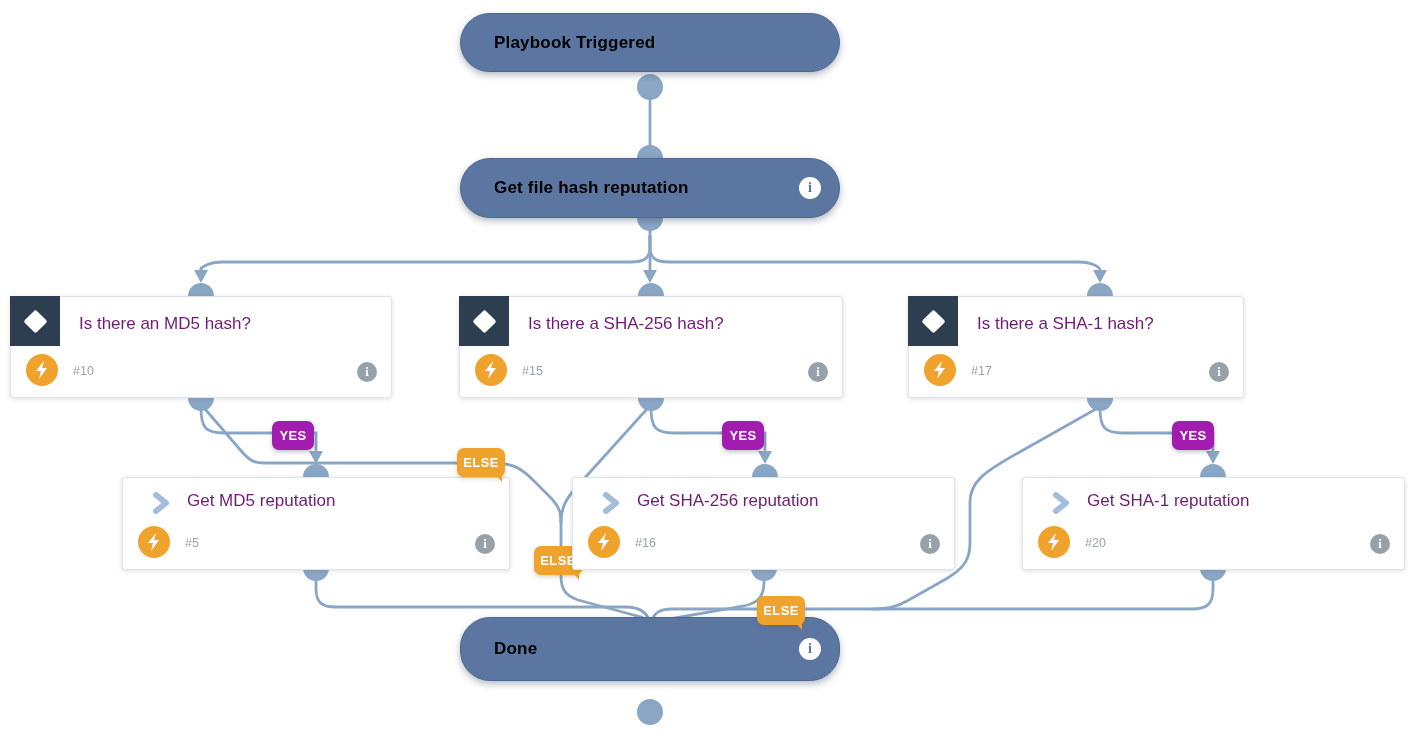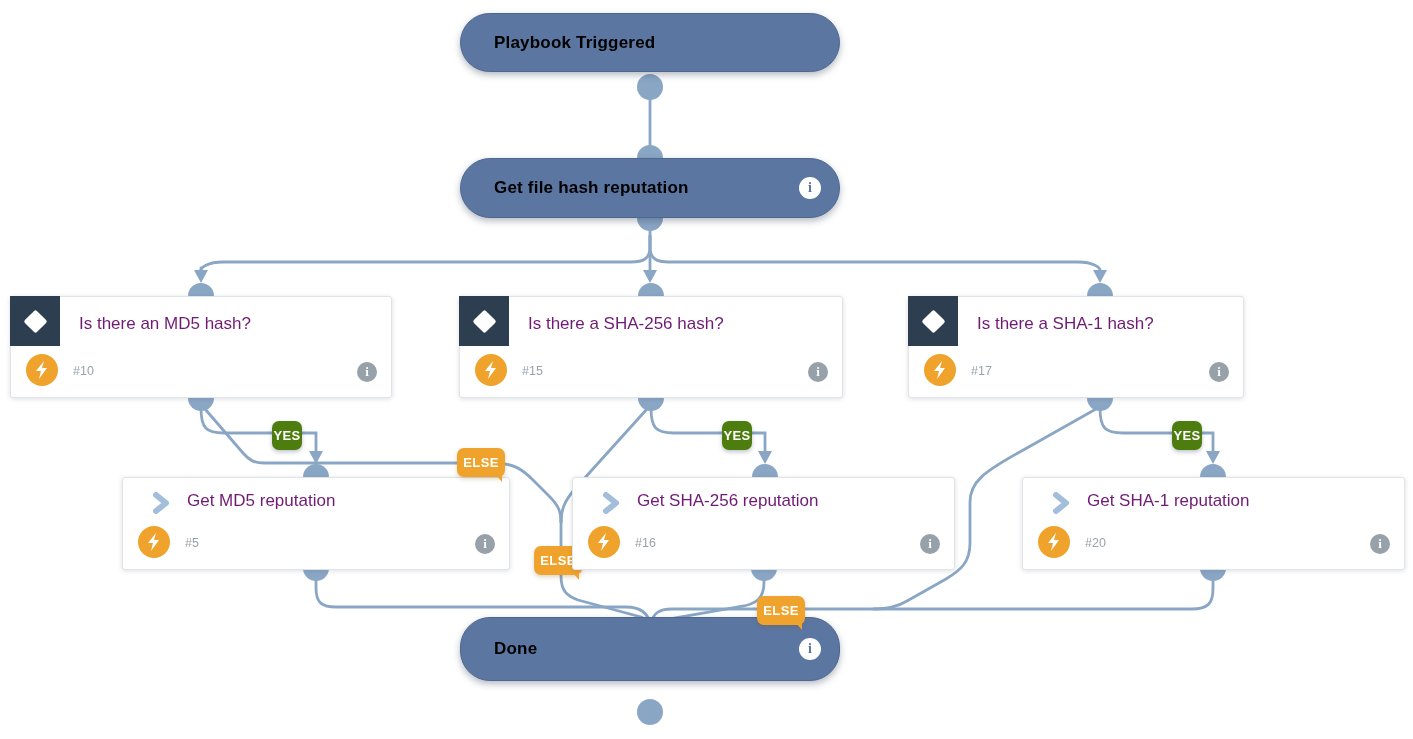--- a/index.html
+++ b/index.html
@@ -47,21 +47,21 @@
     position:absolute;right:14px;bottom:15px;width:20px;height:20px;border-radius:50%;
     background:#97a1a9;color:#ffffff;display:flex;align-items:center;justify-content:center;
     font-size:13px;font-weight:700;font-family:"Liberation Serif","DejaVu Serif",serif;
   }
 
   
   .badge{
     position:absolute;height:29px;border-radius:7px;display:flex;align-items:center;justify-content:center;
     color:#ffffff;font-weight:700;font-size:13px;letter-spacing:.4px;z-index:3;
   }
-  .badge-yes{width:30px;background:#4d7c0f;box-shadow:0 2px 4px rgba(40,55,80,.3);}
+  .badge-yes{width:42px;background:#a21caf;box-shadow:0 2px 4px rgba(40,55,80,.3);}
   .badge-else{width:48px;background:#f0a32c;box-shadow:0 2px 4px rgba(120,85,20,.25);}
   .badge-else .tail{
     position:absolute;right:3px;bottom:-5px;width:0;height:0;
     border-left:6px solid transparent;border-right:0 solid transparent;border-top:7px solid #f0a32c;
   }
   .badge-under{z-index:1;}
 </style>
 </head>
 <body>
 

